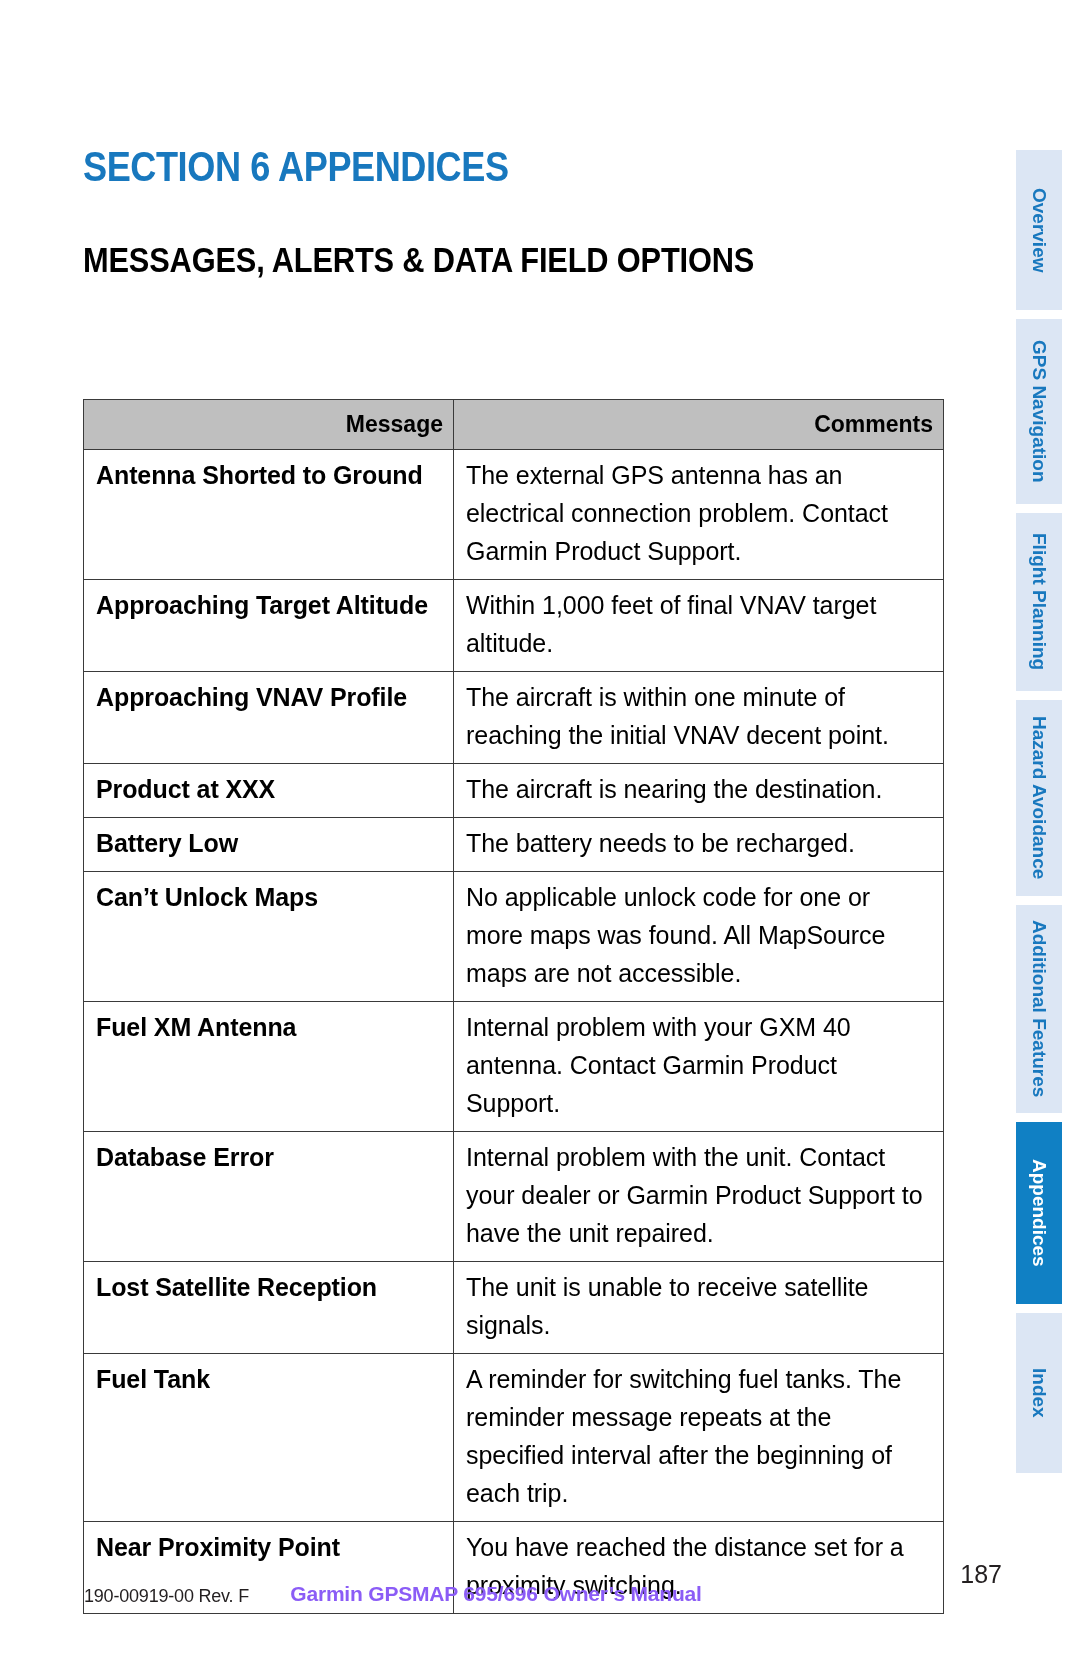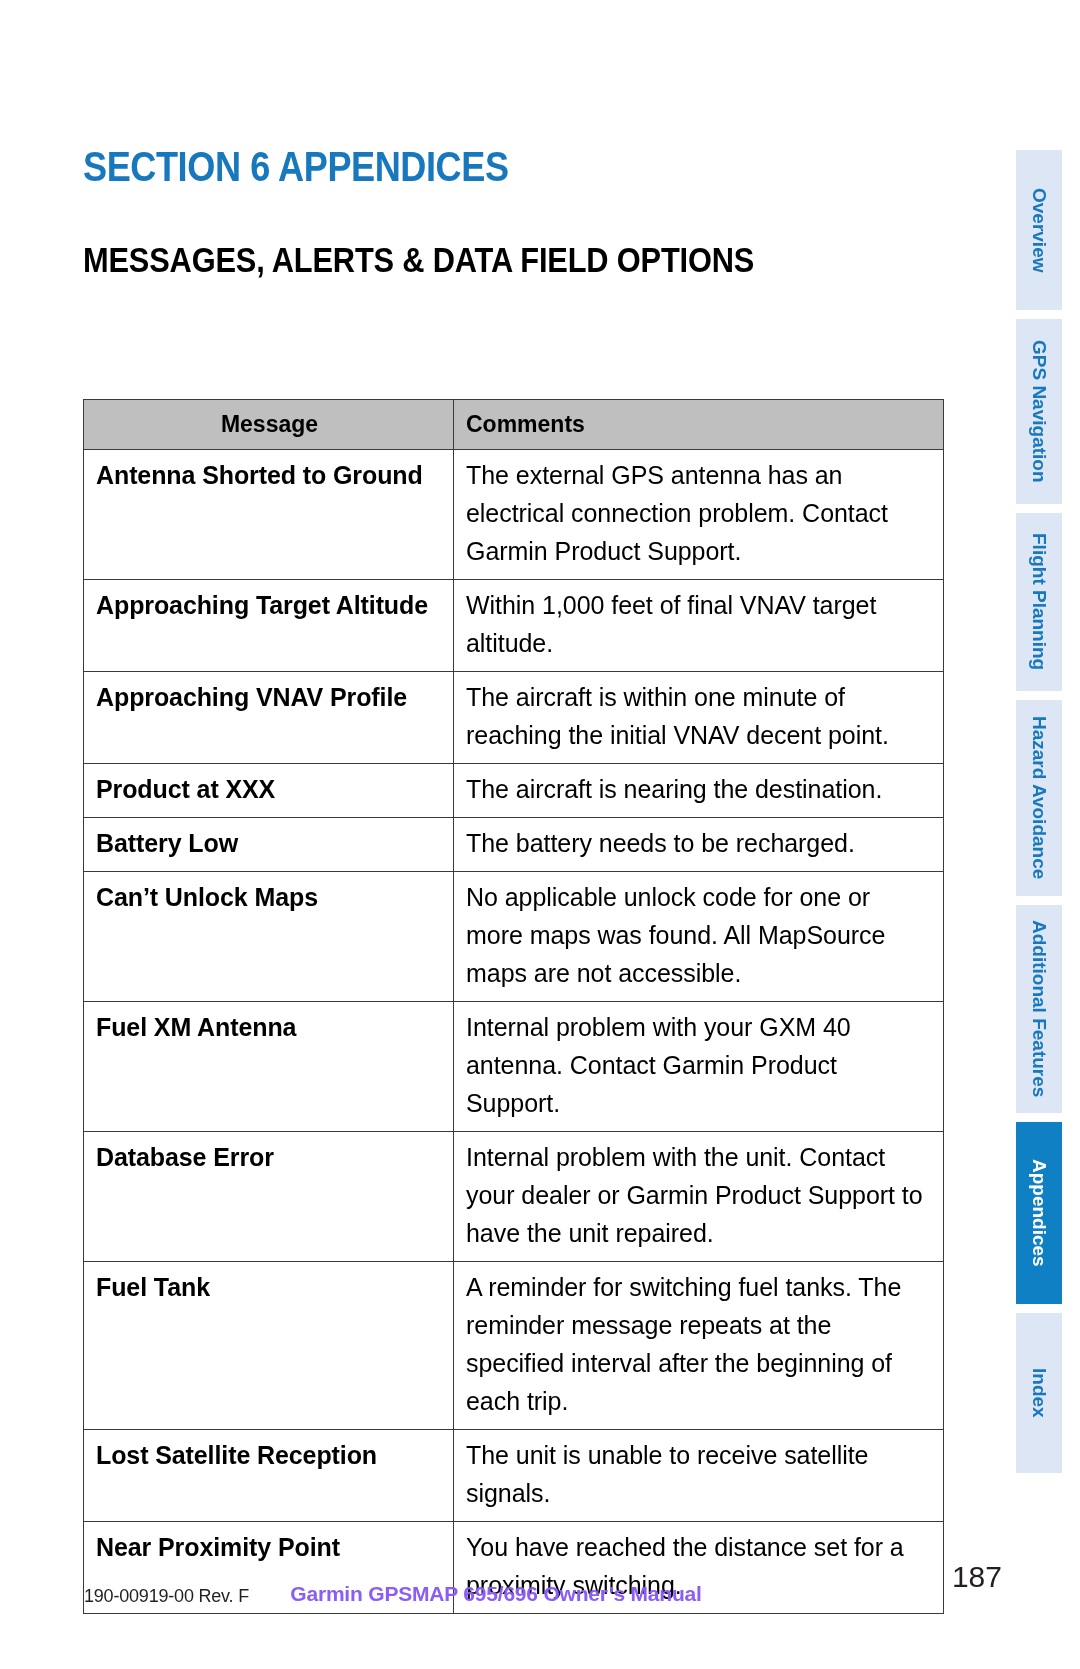--- a/index.html
+++ b/index.html
@@ -151,20 +151,21 @@
     font-size: 25px;
     line-height: 1.52;
     font-family: "Liberation Sans", sans-serif;
   }
   .msg-table thead th {
     background: #bfbfbf;
     font-weight: bold;
     font-size: 23px;
     padding-top: 7px;
     padding-bottom: 7px;
+    text-align: right;
   }
   .th-message { text-align: center; }
   .th-comments { text-align: left; padding-left: 14px; }
   .col-msg { width: 370px; }
   .col-cmt { width: 490px; }
   .cell-msg {
     font-weight: bold;
     letter-spacing: -0.1px;
   }
   .cell-cmt {
@@ -234,21 +235,21 @@
     font-size: 21px;
     font-weight: bold;
     color: #8b5cf6;
     font-family: Liberation Sans, sans-serif;
     letter-spacing: -0.2px;
   }
   .footer-page {
     position: absolute;
     right: 78px;
     top: 0px;
-    font-size: 30px;
+    font-size: 25px;
     color: #231f20;
     font-family: "Liberation Sans", sans-serif;
   }
 </style>
 </head>
 <body>
 
 <div class="page">
 
 
@@ -294,26 +295,26 @@
         </tr>
         <tr>
           <td class="cell-msg">Fuel XM Antenna</td>
           <td class="cell-cmt">Internal problem with your GXM 40 antenna. Contact Garmin Product Support.</td>
         </tr>
         <tr>
           <td class="cell-msg">Database Error</td>
           <td class="cell-cmt">Internal problem with the unit.  Contact your dealer or Garmin Product Support to have the unit repaired.</td>
         </tr>
         <tr>
+          <td class="cell-msg">Lost Satellite Reception</td>
+          <td class="cell-cmt">The unit is unable to receive satellite signals.</td>
+        </tr>
+        <tr>
           <td class="cell-msg">Fuel Tank</td>
           <td class="cell-cmt">A reminder for switching fuel tanks.  The reminder message repeats at the specified interval after the beginning of each trip.</td>
-        </tr>
-        <tr>
-          <td class="cell-msg">Lost Satellite Reception</td>
-          <td class="cell-cmt">The unit is unable to receive satellite signals.</td>
         </tr>
         <tr>
           <td class="cell-msg">Near Proximity Point</td>
           <td class="cell-cmt">You have reached the distance set for a proximity switching.</td>
         </tr>
       </tbody>
   </table>
 
   <div class="tabs" id="tabs">
       <div class="tab" style="height: 160px;">

